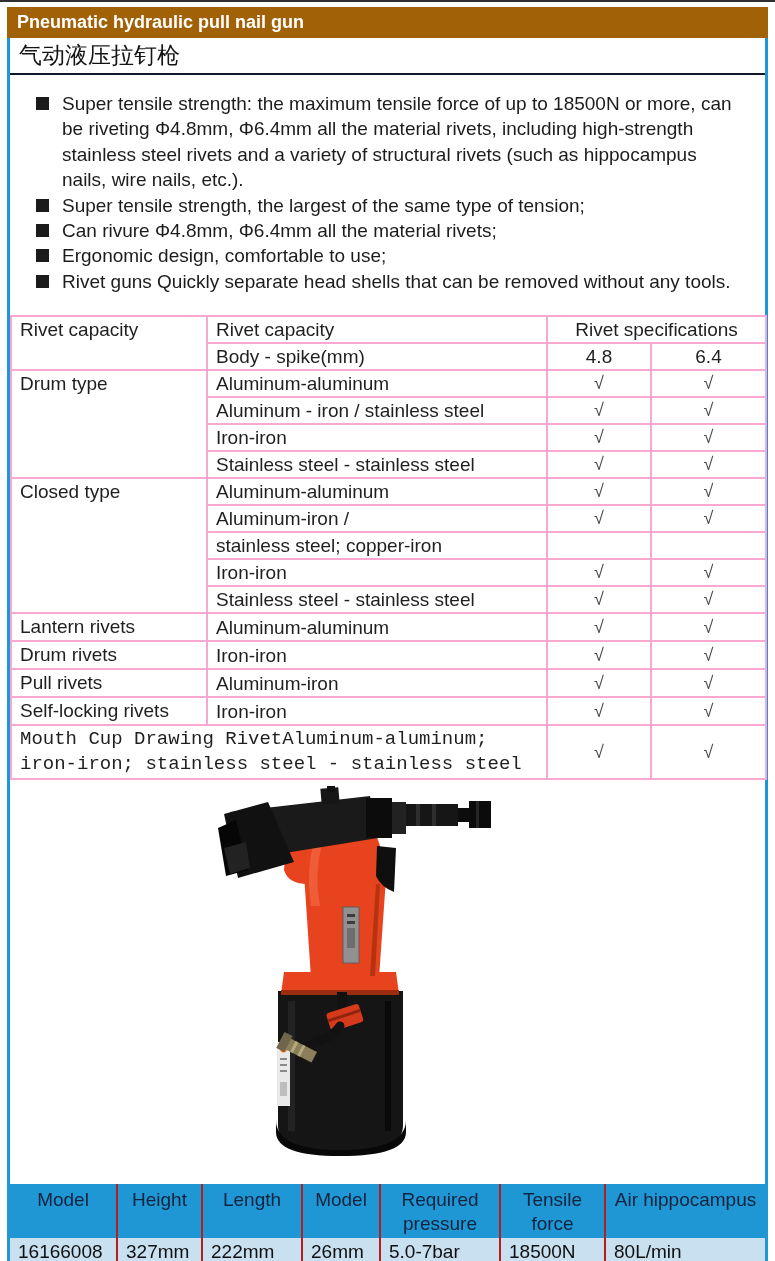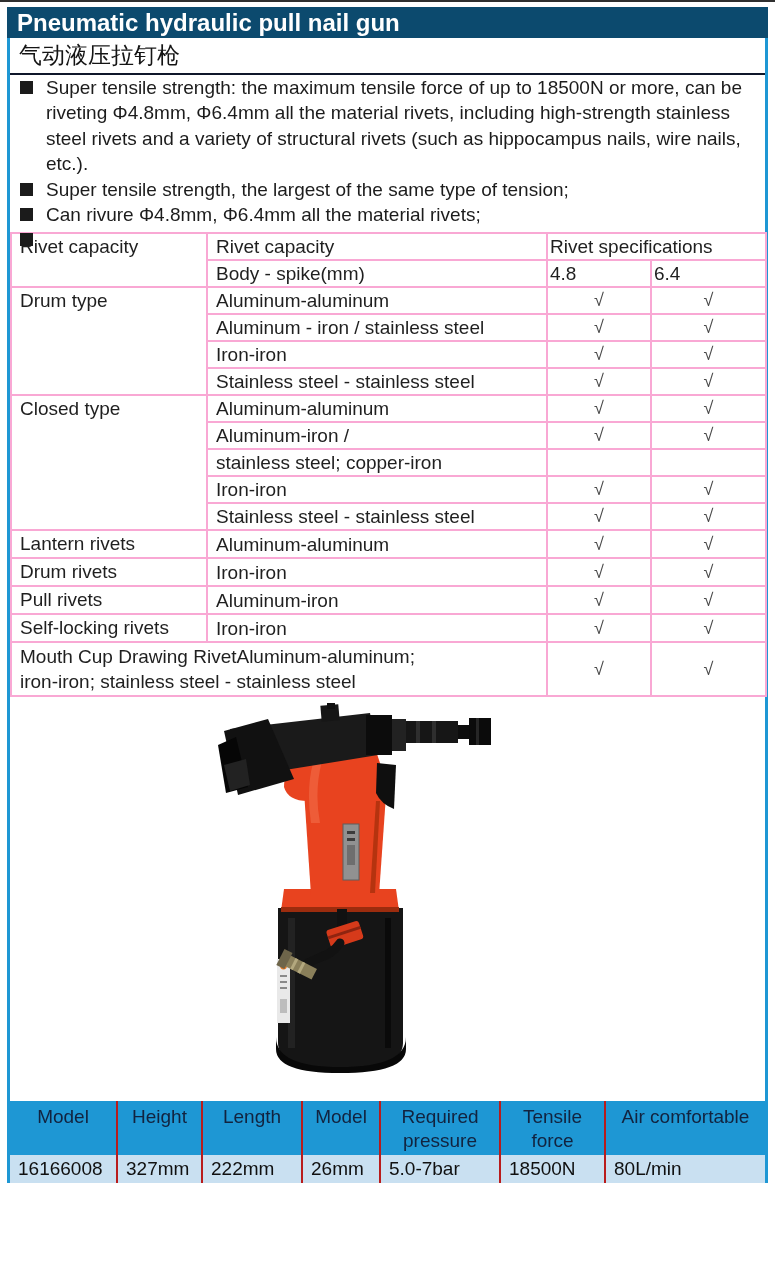--- a/index.html
+++ b/index.html
@@ -1,31 +1,31 @@
 <!DOCTYPE html>
 <html><head>
 <meta charset="utf-8">
 <style>
   html,body{margin:0;padding:0;background:#fff;}
   body{width:775px;height:1261px;font-family:"Liberation Sans",sans-serif;-webkit-font-smoothing:antialiased;position:relative;overflow:hidden;}
   .top-line{height:2px;background:#2f2f2f;}
   .sheet{margin:5px 7px 0 7px;}
-  .title-bar{background:#0c4a6e;height:31px;line-height:31px;padding-left:10px;color:#fff;font-size:24px;font-weight:bold;}
+  .title-bar{background:#a16207;height:31px;line-height:31px;padding-left:10px;color:#fff;font-size:18px;font-weight:bold;}
   .content{border-left:3px solid #1e97d4;border-right:3px solid #1e97d4;background:#fff;}
   .cn-title{height:35px;line-height:35px;font-size:23px;color:#141414;padding-left:9px;border-bottom:2px solid #0f172a;}
-  .features{list-style:none;margin:0;padding:0 8px 5px 10px;}
+  .features{list-style:none;margin:16px;padding:0 8px 5px 10px;}
   .features li{position:relative;padding-left:26px;font-size:19px;line-height:25.4px;color:#1c1c1c;}
   .sq{position:absolute;left:0;top:6px;width:13px;height:13px;background:#1b1b1b;}
 
   table.cap{width:100%;border-collapse:collapse;table-layout:fixed;}
   table.cap td{border:2px solid #f9a8d4;font-size:19px;color:#1f1f1f;padding:0 8px;height:25px;line-height:23px;overflow:hidden;white-space:nowrap;}
   table.cap td.c1{vertical-align:top;padding-top:1px;}
-  table.cap td.cc{text-align:left;padding:0 2px;}
+  table.cap td.cc{text-align:center;padding:0 2px;}
   table.cap td.chk{text-align:center;color:#4a4a4a;font-size:18px;padding:0 2px;}
-  table.cap td.c12 div{line-height:25px;}
+  table.cap td.c12 div{line-height:25px;font-family:Liberation Mono, monospace;}
   table.cap td.c12{height:52px;white-space:normal;}
 
   .image-box{height:404px;position:relative;overflow:hidden;}
   .image-box svg{position:absolute;left:170px;top:6px;}
 
   table.spec{width:100%;border-collapse:collapse;table-layout:fixed;}
   table.spec th{background:#1e97d4;color:#12233f;font-weight:normal;text-align:center;font-size:19px;line-height:24px;vertical-align:top;padding:4px 8px 2px 8px;height:40px;}
   table.spec td{background:#c9e0f1;color:#101010;font-size:19px;padding:2px 8px;height:24px;line-height:24px;white-space:nowrap;overflow:hidden;}
   table.spec th + th, table.spec td + td{border-left:2px solid #b91c1c;}
 </style>
@@ -39,21 +39,22 @@
   <div class="title-bar">Pneumatic hydraulic pull nail gun</div>
 
   <div class="content">
 
     <div class="cn-title">气动液压拉钉枪</div>
 
     <ul class="features">
         <li><span class="sq"></span><span>Super tensile strength: the maximum tensile force of up to 18500N or more, can be riveting Φ4.8mm, Φ6.4mm all the material rivets, including high-strength stainless steel rivets and a variety of structural rivets (such as hippocampus nails, wire nails, etc.).</span></li>
         <li><span class="sq"></span><span>Super tensile strength, the largest of the same type of tension;</span></li>
         <li><span class="sq"></span><span>Can rivure Φ4.8mm, Φ6.4mm all the material rivets;</span></li>
-        <li><span class="sq"></span></li>
+        <li><span class="sq"></span><span>Ergonomic design, comfortable to use;</span></li>
+        <li><span class="sq"></span><span>Rivet guns Quickly separate head shells that can be removed without any tools.</span></li>
       </ul>
 
     <table class="cap">
       <colgroup>
         <col style="width:196px">
           <col style="width:340px">
           <col style="width:104px">
           <col style="width:115px">
       </colgroup>
       <tbody>
@@ -234,21 +235,21 @@
           <col>
       </colgroup>
       <thead>
           <tr>
             <th>Model</th>
             <th>Height</th>
             <th>Length</th>
             <th>Model</th>
             <th>Required pressure</th>
             <th>Tensile force</th>
-            <th>Air comfortable</th>
+            <th>Air hippocampus</th>
           </tr>
         </thead>
       <tbody>
           <tr>
             <td>16166008</td>
             <td>327mm</td>
             <td>222mm</td>
             <td>26mm</td>
             <td>5.0-7bar</td>
             <td>18500N</td>

